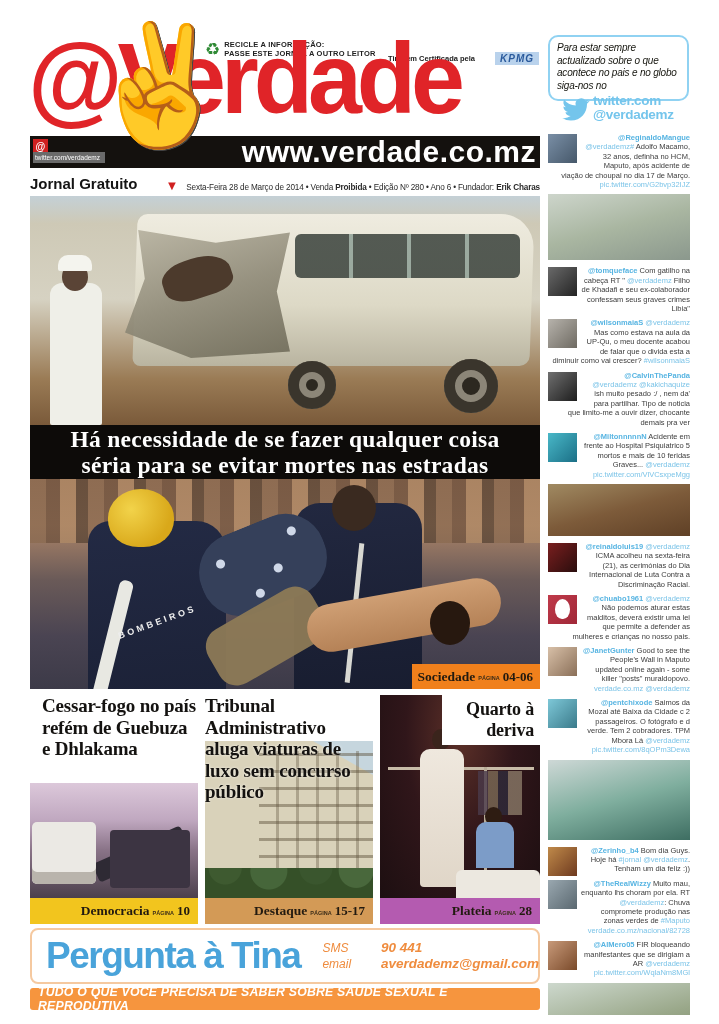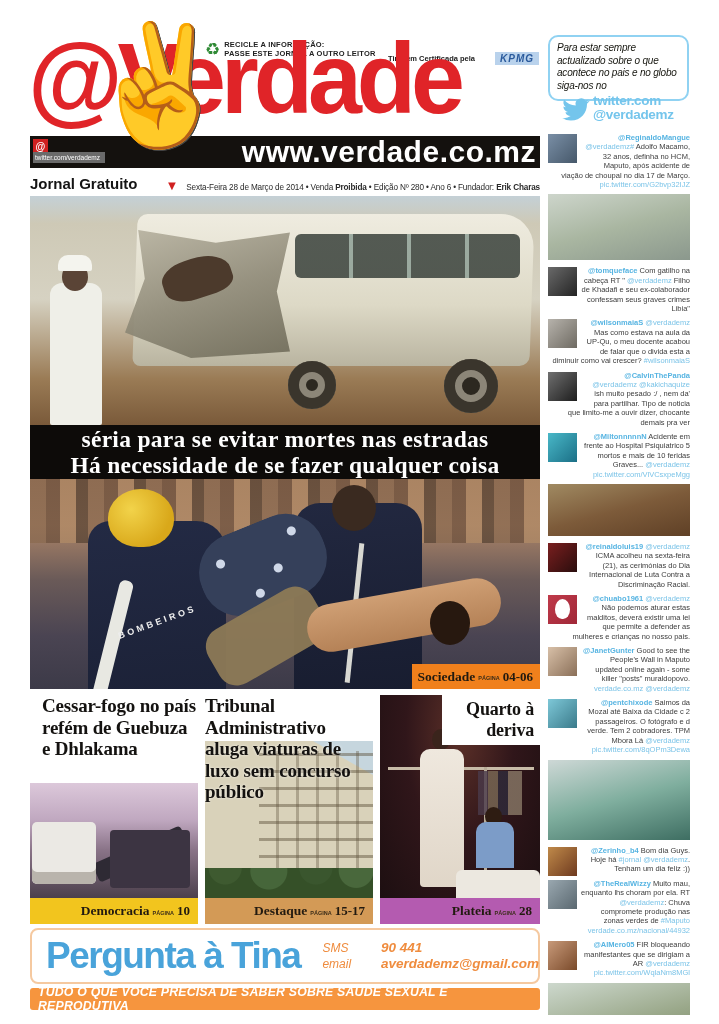--- a/index.html
+++ b/index.html
@@ -161,22 +161,22 @@
     <div class="p1-wheel w2"></div>
     <div class="p1-bender"></div>
     <div class="p1-man">
       <div class="body"></div>
         <div class="head"></div>
         <div class="cap"></div>
     </div>
   </div>
 
   <div class="headline-band">
+    <div>Há necessidade de se fazer qualquer coisa</div>
     <div>séria para se evitar mortes nas estradas</div>
-    <div>Há necessidade de se fazer qualquer coisa</div>
   </div>
 
   <div class="photo2">
     <div class="p2-crowd"></div>
     <div class="p2-ff2">
         <div class="head"></div>
         <div class="zip"></div>
       </div>
     <div class="p2-ff1">
       <div class="p2-stripe"></div>
@@ -283,18 +283,18 @@
       <div class="tweet"><div class="avatar" style="background: linear-gradient(135deg, rgb(73, 184, 200), rgb(27, 111, 134));"></div><span class="usr">@MiltonnnnnN</span><span> Acidente em frente ao Hospital Psiquiatrico 5 mortos e mais de 10 feridas Graves... </span><span class="lnk">@verdademz</span><span> </span><span class="lnk">pic.twitter.com/VlVCsxpeMgg</span></div>
       <div class="tweet-photo" style="height: 52px; background: linear-gradient(165deg, rgb(160, 138, 98), rgb(125, 91, 58), rgb(95, 64, 38));"></div>
       <div class="tweet"><div class="avatar" style="background: linear-gradient(135deg, rgb(122, 31, 31), rgb(42, 13, 13));"></div><span class="usr">@reinaldoluis19</span><span> </span><span class="lnk">@verdademz</span><span> ICMA acolheu na sexta-feira (21), as cerimónias do Dia Internacional de Luta Contra a Discriminação Racial.</span></div>
       <div class="tweet"><div class="avatar" style="background: linear-gradient(135deg, rgb(192, 58, 74), rgb(160, 40, 56));">
           <span class="egg"></span>
         </div><span class="usr">@chuabo1961</span><span> </span><span class="lnk">@verdademz</span><span> Não podemos aturar estas malditos, deverá existir uma lei que permite a defender as mulheres e crianças no nosso pais.</span></div>
       <div class="tweet"><div class="avatar" style="background: linear-gradient(135deg, rgb(216, 192, 168), rgb(138, 111, 88));"></div><span class="usr">@JanetGunter</span><span> Good to see the People's Wall in Maputo updated online again - some killer "posts" muraldopovo. </span><span class="lnk">verdade.co.mz</span><span> </span><span class="lnk">@verdademz</span></div>
       <div class="tweet"><div class="avatar" style="background: linear-gradient(135deg, rgb(126, 200, 216), rgb(58, 122, 138));"></div><span class="usr">@pentchixode</span><span> Saimos da Mozal até Baixa da Cidade c 2 passageiros. O fotógrafo e d verde. Tem 2 cobradores. TPM Mbora Lá </span><span class="lnk">@verdademz</span><span> </span><span class="lnk">pic.twitter.com/8qOPm3Dewa</span></div>
       <div class="tweet-photo" style="height: 80px; background: linear-gradient(165deg, rgb(206, 216, 214), rgb(127, 174, 158), rgb(62, 110, 98));"></div>
       <div class="tweet"><div class="avatar" style="background: linear-gradient(135deg, rgb(192, 138, 74), rgb(110, 58, 31));"></div><span class="usr">@Zerinho_b4</span><span> Bom dia Guys. Hoje há </span><span class="lnk">#jornal</span><span> </span><span class="lnk">@verdademz</span><span>. Tenham um dia feliz :))</span></div>
-      <div class="tweet"><div class="avatar" style="background: linear-gradient(135deg, rgb(154, 168, 176), rgb(90, 104, 112));"></div><span class="usr">@TheRealWizzy</span><span> Muito mau, enquanto lhs choram por ela. RT </span><span class="lnk">@verdademz</span><span>: Chuva compromete produção nas zonas verdes de </span><span class="lnk">#Maputo verdade.co.mz/nacional/44932</span></div>
+      <div class="tweet"><div class="avatar" style="background: linear-gradient(135deg, rgb(154, 168, 176), rgb(90, 104, 112));"></div><span class="usr">@TheRealWizzy</span><span> Muito mau, enquanto lhs choram por ela. RT </span><span class="lnk">@verdademz</span><span>: Chuva compromete produção nas zonas verdes de </span><span class="lnk">#Maputo verdade.co.mz/nacional/82728</span></div>
       <div class="tweet"><div class="avatar" style="background: linear-gradient(135deg, rgb(200, 154, 122), rgb(122, 74, 42));"></div><span class="usr">@AlMero05</span><span> FIR bloqueando manifestantes que se dirigiam a AR </span><span class="lnk">@verdademz</span><span> </span><span class="lnk">pic.twitter.com/WqlaNm8MGl</span></div>
       <div class="tweet-photo" style="height: 84px; background: linear-gradient(165deg, rgb(205, 216, 205), rgb(154, 168, 138), rgb(110, 122, 90));"></div>
     </div>
 
 </div>
 
 </body></html>

